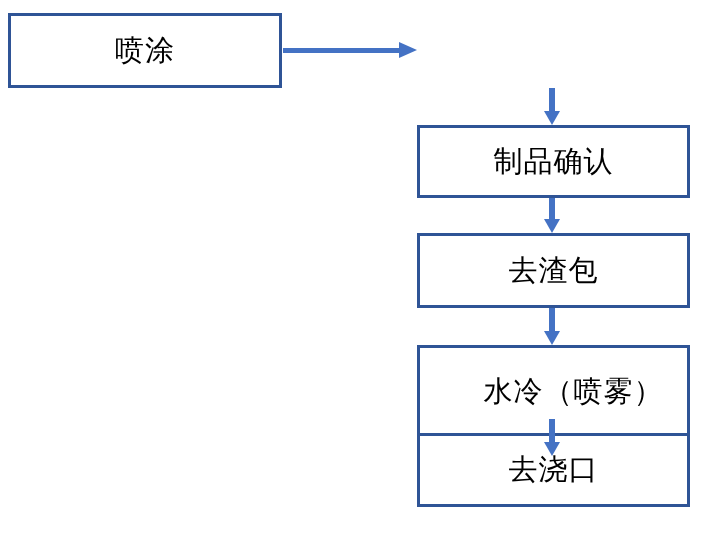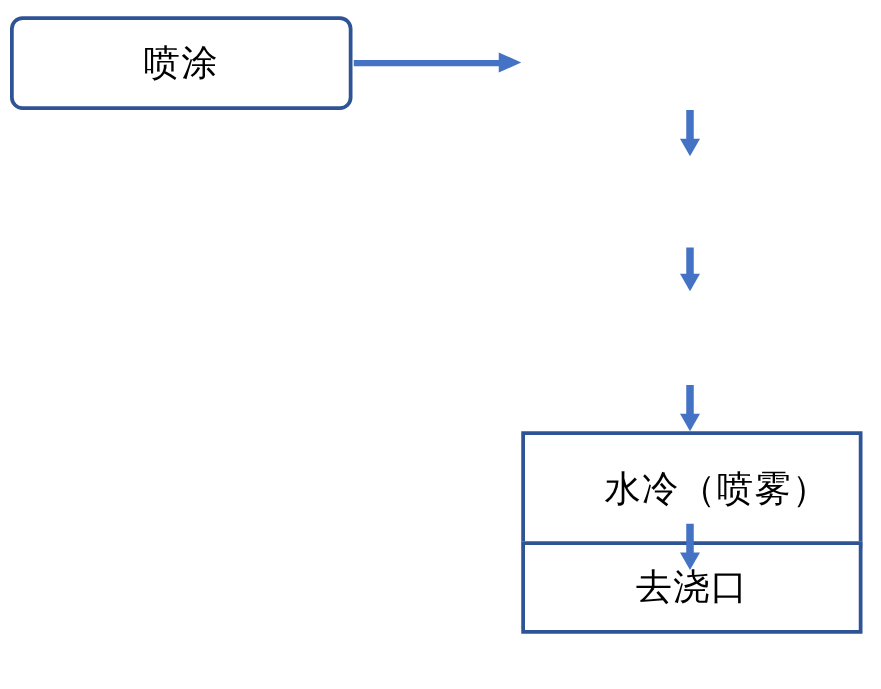--- a/index.html
+++ b/index.html
@@ -21,21 +21,21 @@
     background: #FFFFFF;
     border: 3px solid #2F5496;
     display: flex;
     align-items: center;
     justify-content: center;
     font-size: 29px;
     color: #000000;
     letter-spacing: 1px;
     white-space: nowrap;
   }
-  .b1 { left: 8px;   top: 13px;  width: 274px; height: 75px; border-radius: 10px; }
+  .b1 { left: 8px;   top: 13px;  width: 274px; height: 75px; }
   .b2 { left: 417px; top: 13px;  width: 273px; height: 75px; }
   .b3 { left: 417px; top: 125px; width: 273px; height: 73px; }
   .b4 { left: 417px; top: 233px; width: 273px; height: 75px; }
   .b5 { left: 417px; top: 345px; width: 273px; height: 94px; padding-left: 40px; }
   .b6 { left: 417px; top: 433px; width: 273px; height: 74px; }
 
   .shaft-h {
     position: absolute;
     height: 5px;
     background: #4472C4;
@@ -77,21 +77,27 @@
 </head>
 <body>
 
 <div class="canvas">
 
   <div class="flow-box b1">
     <span>喷涂</span>
   </div>
 
 
+  <div class="flow-box b3">
+    <span>制品确认</span>
+  </div>
 
+  <div class="flow-box b4">
+    <span>去渣包</span>
+  </div>
 
   <div class="flow-box b5">
     <span>水冷（喷雾）</span>
   </div>
 
   <div class="flow-box b6">
     <span>去浇口</span>
   </div>
 
   <div class="shaft-h ah-shaft"></div>

